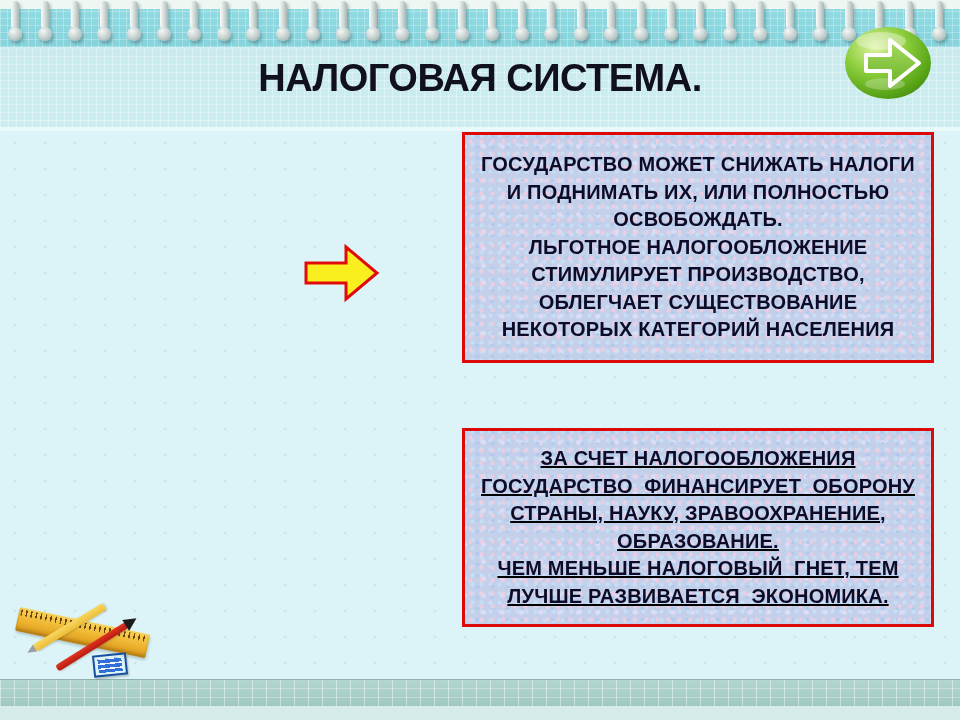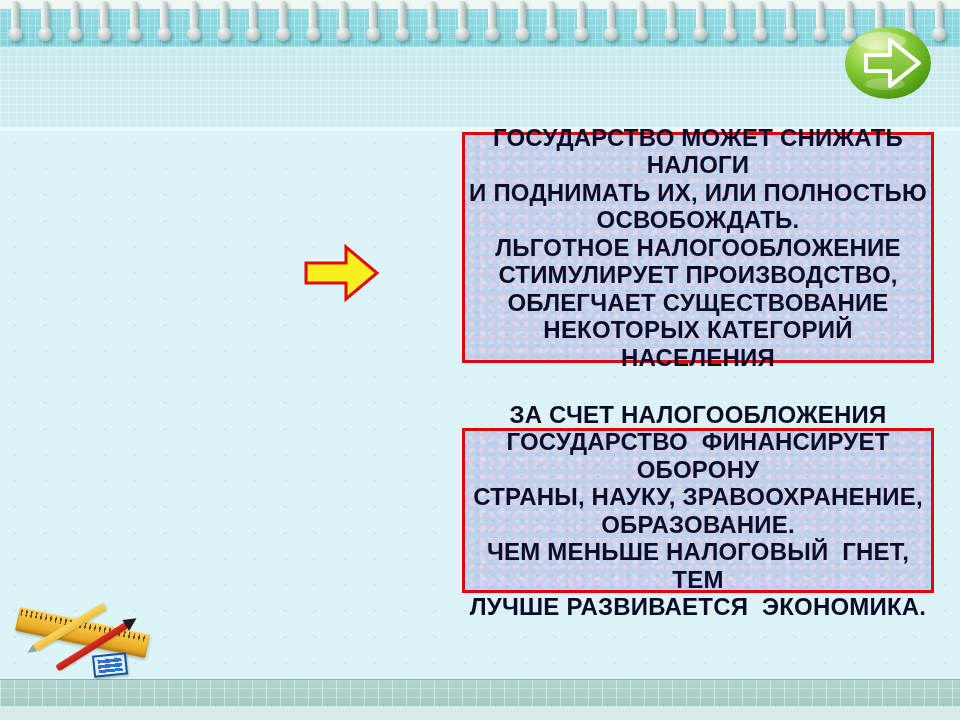--- a/index.html
+++ b/index.html
@@ -68,24 +68,24 @@
     background-image:
       radial-gradient(rgba(240,205,225,.85) 1.5px, transparent 2.6px),
       radial-gradient(rgba(172,202,240,.9) 1.5px, transparent 2.6px),
       radial-gradient(rgba(228,222,244,.8) 2px, transparent 3.2px),
       radial-gradient(rgba(198,228,248,.75) 1.5px, transparent 2.6px);
     background-size:11px 13px,15px 11px,19px 17px,9px 9px;
     background-position:0 0,5px 7px,9px 3px,3px 5px;
     display:flex;align-items:center;justify-content:center;
   }
   .info-box-1{top:132px;height:231px;}
-  .info-box-2{top:428px;height:165px;}
+  .info-box-2{top:428px;height:199px;text-decoration:underline;}
   .info-text{
     white-space:pre-wrap;text-align:center;
-    font-size:24px;font-weight:bold;letter-spacing:.2px;
+    font-size:20px;font-weight:bold;letter-spacing:.2px;
     line-height:27.5px;color:#0c0c28;padding:2px 4px;
   }
   
   .clipart{position:absolute;left:14px;top:593px;width:152px;height:94px;}
   .ruler{
     position:absolute;left:6px;top:14px;width:133px;height:24px;border-radius:2px;
     transform:rotate(12deg);transform-origin:left top;
     background:linear-gradient(180deg,#f7d259 0%,#eeb42f 55%,#d9991e 100%);
     box-shadow:inset 0 -3px 3px rgba(140,90,10,.45),1px 2px 3px rgba(80,90,90,.3);
     z-index:1;
@@ -263,20 +263,21 @@
         </div>
         <div class="ring" style="left: 902px;">
           <div class="wire"></div>
           <div class="knob"></div>
         </div>
         <div class="ring" style="left: 931.8px;">
           <div class="wire"></div>
           <div class="knob"></div>
         </div>
       </div>
+    <h1 class="page-title">НАЛОГОВАЯ СИСТЕМА.</h1>
   </div>
   <div class="header-divider"></div>
 
   <button class="next-btn" title="">
     <span>
       <svg width="94" height="80" viewBox="0 0 94 80">
         <defs>
           <radialGradient id="btnG" cx="35%" cy="28%" r="80%">
             <stop offset="0%" stop-color="#ddf2a0"></stop>
             <stop offset="45%" stop-color="#8cce3c"></stop>

